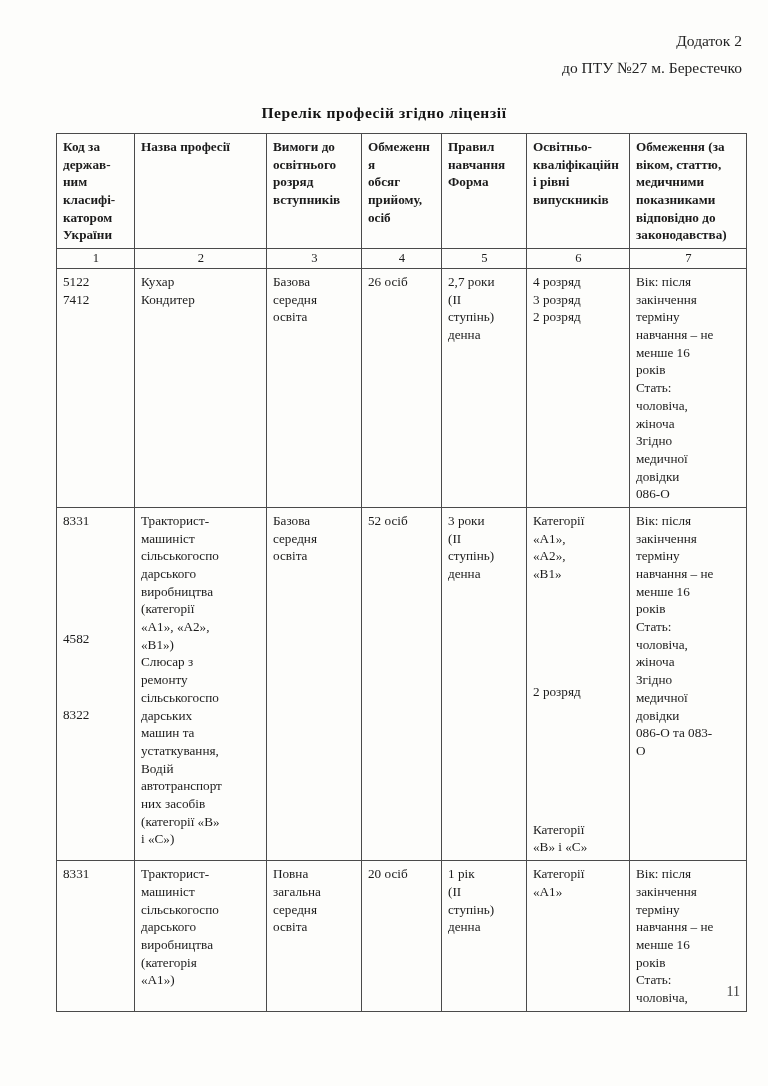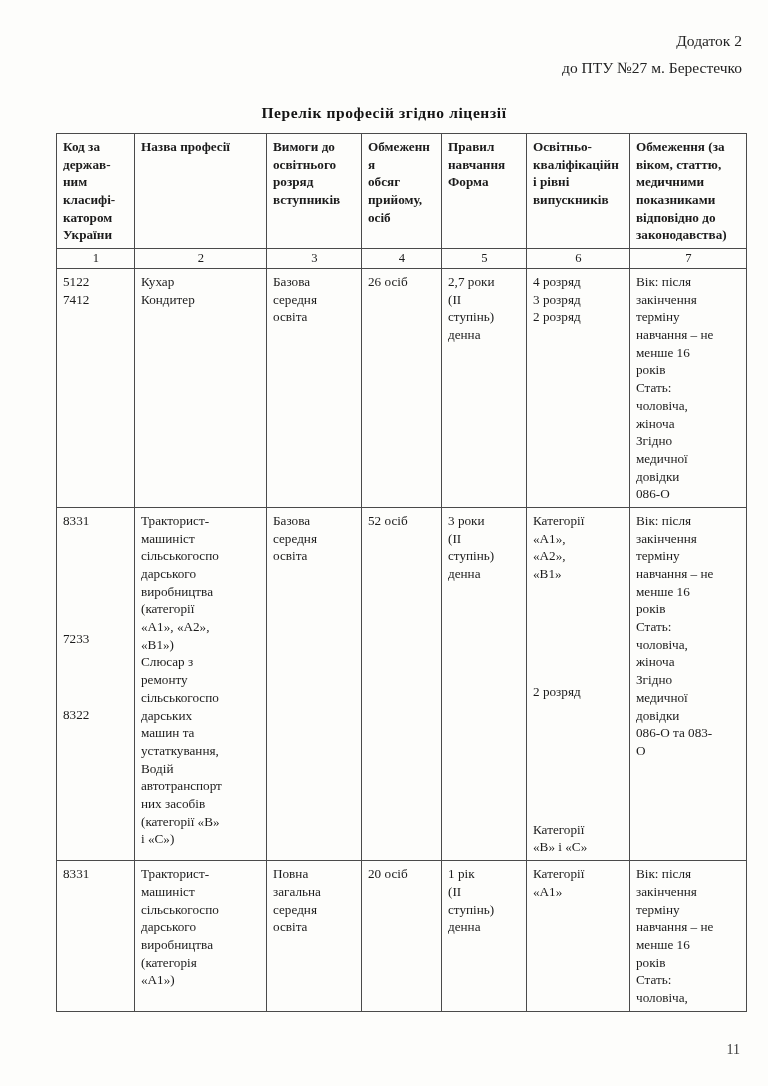--- a/index.html
+++ b/index.html
@@ -102,21 +102,21 @@
 
   .cellline { display: block; }
   .gap-lg { display: block; height: 4.4em; }
   .gap-xl { display: block; height: 7.6em; }
   .gap-xxl { display: block; height: 9.1em; }
 
   
   .page-number {
     position: absolute;
     right: 28px;
-    top: 1042px;
+    top: 984px;
     font-size: 14px;
     color: #3a3a3a;
   }
 </style>
 </head>
 <body>
 
 <div class="page">
 
   <div class="doc-header">
@@ -237,21 +237,21 @@
             <span class="cellline">медичної</span>
             <span class="cellline">довідки</span>
             <span class="cellline">086-О</span>
           </td>
         </tr>
 
         <tr>
           <td>
             <span class="cellline">8331</span>
             <span class="gap-xl"></span>
-            <span class="cellline">7233</span>
+            <span class="cellline">4582</span>
             <span class="gap-lg"></span>
             <span class="cellline">8322</span>
           </td>
           <td>
             <span class="cellline">Тракторист-</span>
             <span class="cellline">машиніст</span>
             <span class="cellline">сільськогоспо</span>
             <span class="cellline">дарського</span>
             <span class="cellline">виробництва</span>
             <span class="cellline">(категорії</span>

